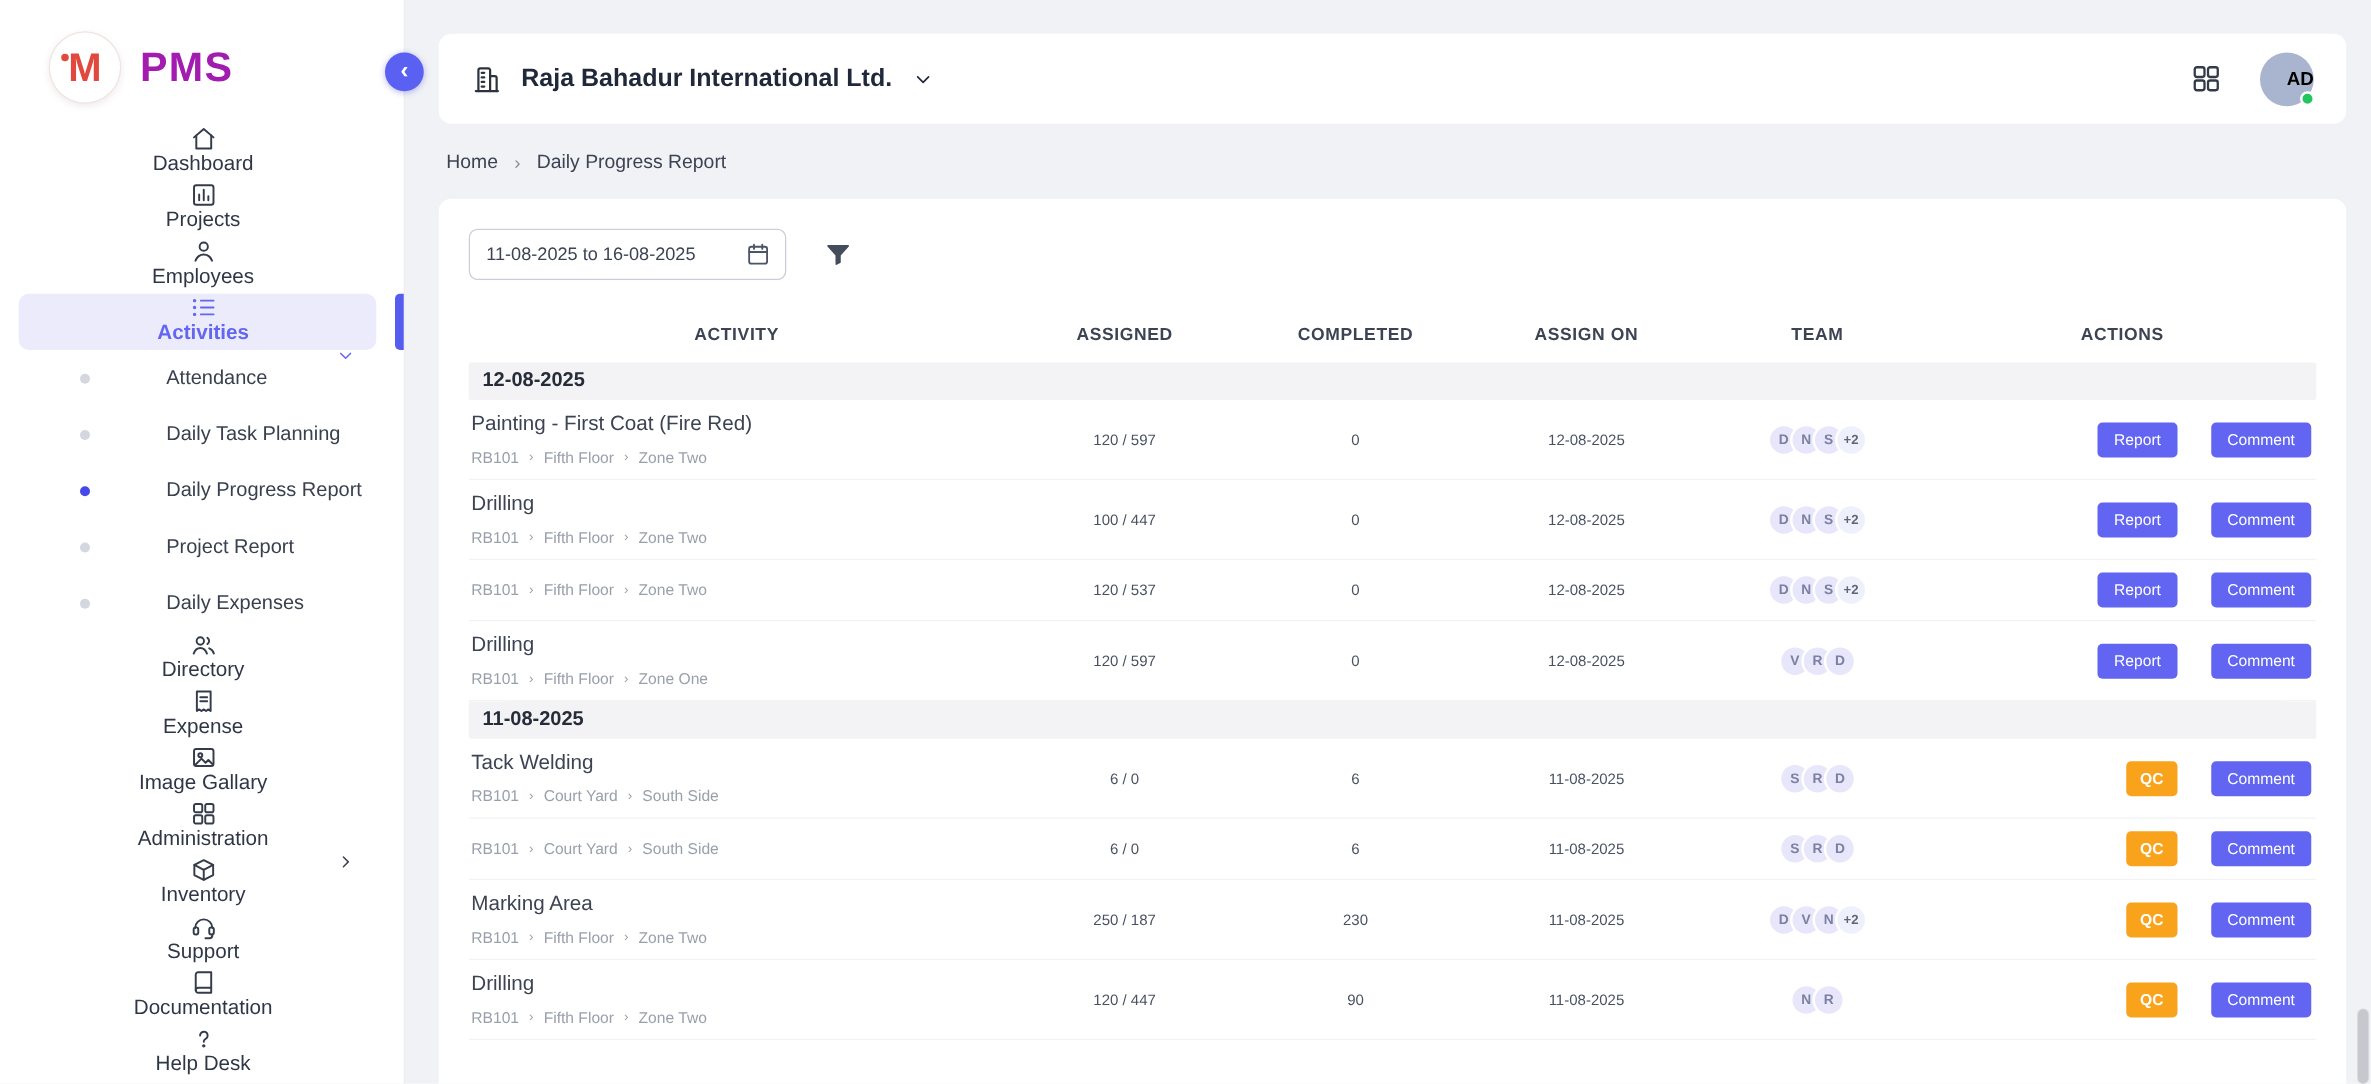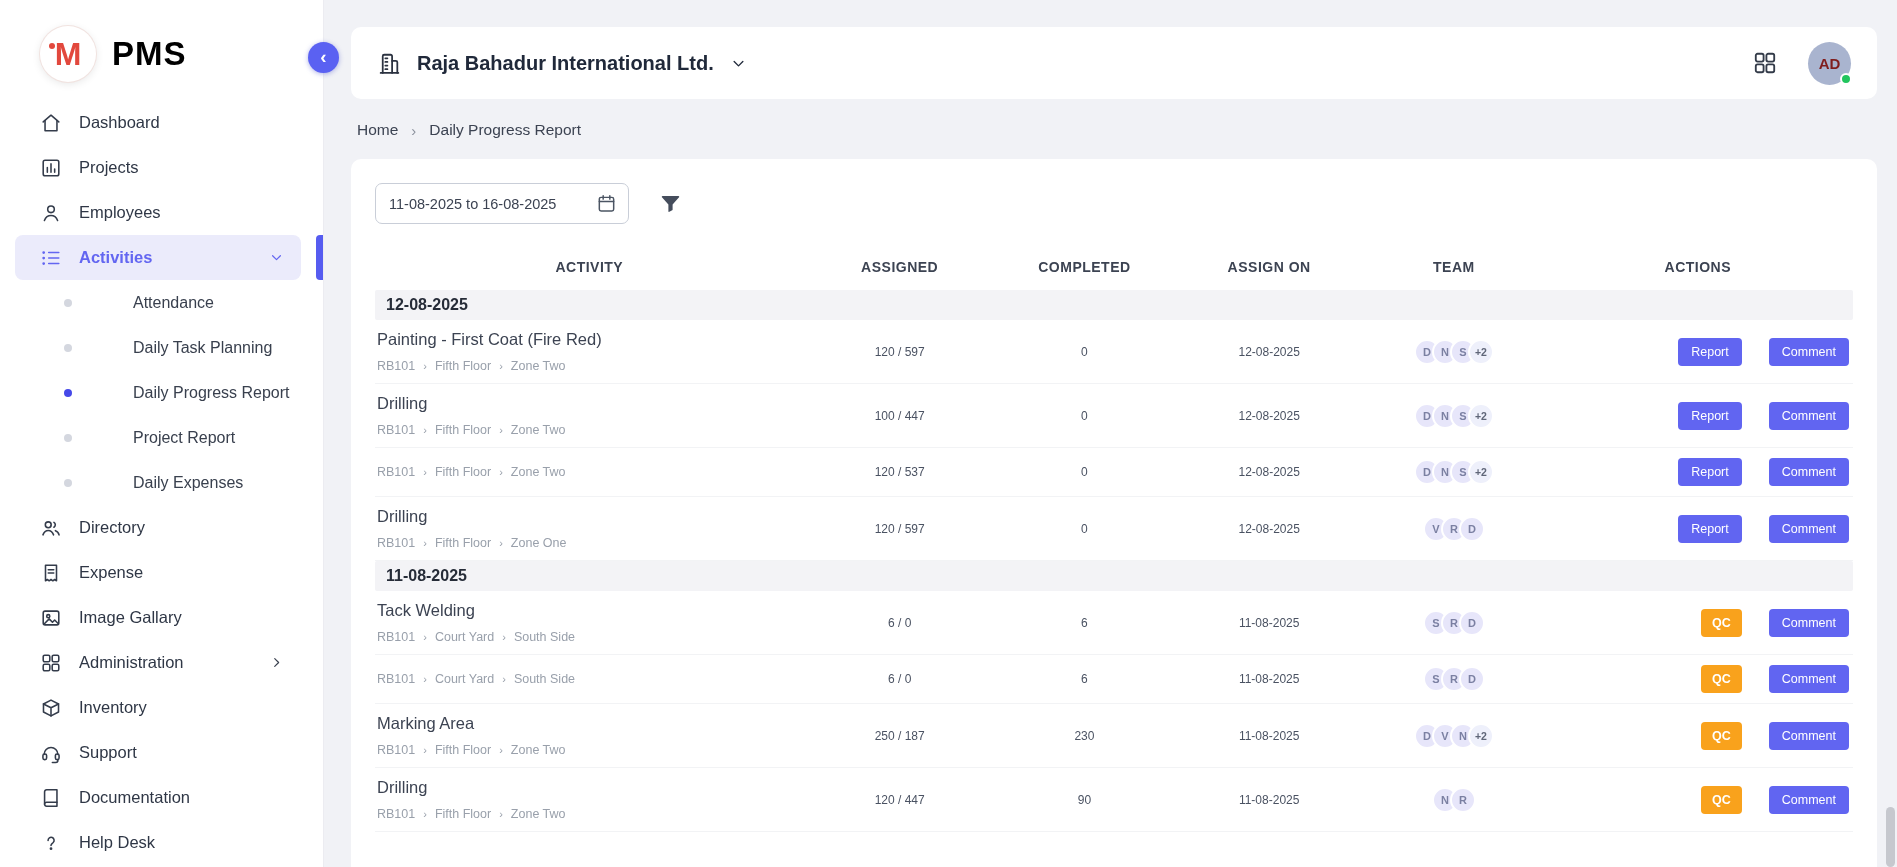--- a/index.html
+++ b/index.html
@@ -19,26 +19,26 @@
     position:relative; z-index:2; border-right:1px solid #ececf1;
   }
   .logo-row { display:flex; align-items:center; gap:16px; padding:26px 0 18px 40px; }
   .logo-circle {
     width:56px; height:56px; border-radius:50%; background:#fff;
     box-shadow:0 0 0 1px #f1e3e0, 0 2px 8px rgba(0,0,0,.10);
     display:flex; align-items:center; justify-content:center;
     color:#e2483d; font-weight:800; font-size:32px; position:relative;
   }
   .logo-circle::after{ content:""; position:absolute; left:9px; top:17px; width:6px; height:6px; border-radius:50%; background:#e2483d; }
-  .logo-text { font-size:33px; font-weight:700; color:#000000; letter-spacing:1px; }
+  .logo-text { font-size:33px; font-weight:700; color:#a21caf; letter-spacing:1px; }
 
   .side-item {
-    display:flex; align-items:center; gap:17px; height:45px;
+    display:flex; align-items:center; height:45px;
     margin:0 22px 0 15px; padding:0 16px 0 25px; border-radius:8px;
-    cursor:pointer; color:#2f3746; position:relative;
+    cursor:pointer; color:#2f3746; position:relative;flex-direction:column;
   }
   .side-item .icon { width:22px; height:22px; color:#343c4b; flex-shrink:0; display:flex; }
   .side-item.active { background:#ebebfb; color:#6366f1; }
   .side-item.active .icon, .side-item.active .chev { color:#6366f1; }
   .side-label { font-size:16.5px; white-space:nowrap; }
   .side-item.active .side-label { font-weight:600; }
   .chev { margin-left:auto; width:17px; height:17px; color:#3b4250; display:flex; }
   .chev.right svg { transform:rotate(-90deg); }
   .active-bar {
     position:absolute; right:-22px; top:0; bottom:0; width:7px;
@@ -64,22 +64,22 @@
     background:#fff; border-radius:10px; height:72px;
     display:flex; align-items:center; padding:0 26px;
   }
   .company-selector { display:flex; align-items:center; gap:15px; cursor:pointer; }
   .company-selector .icon { width:25px; height:25px; color:#2b3240; display:flex; }
   .company-name { font-size:20px; font-weight:700; color:#20293a; }
   .company-selector .chev { width:19px; height:19px; color:#20293a; display:flex; }
   .topbar-right { margin-left:auto; display:flex; align-items:center; gap:30px; }
   .apps-btn { background:none; border:none; width:26px; height:26px; color:#333b49; cursor:pointer; padding:0; display:flex; }
   .apps-btn svg, .chev svg, .icon svg { width:100%; height:100%; }
-  .avatar { width:43px; height:43px; border-radius:50%; background:#a9b4cf; color:#7f1d1d;
-    display:flex; align-items:center; justify-content:center; font-size:15px; font-weight:700;
+  .avatar { width:43px; height:43px; border-radius:50%; background:#a9b4cf; color:#000000;
+    display:flex; align-items:center; justify-content:flex-end; font-size:15px; font-weight:700;
     position:relative; cursor:pointer; }
   .avatar-dot { position:absolute; right:-1px; bottom:0; width:12px; height:12px;
     background:#22c55e; border:2px solid #fff; border-radius:50%; }
 
   .breadcrumb { display:flex; align-items:center; gap:13px; margin:22px 0 0 6px; font-size:15.5px; color:#3c4352; }
   .crumb-sep { color:#8a909c; font-size:15px; }
   .crumb-home { cursor:pointer; }
 
   .content-card { background:#fff; border-radius:10px; margin-top:20px; padding:24px 24px 0; height:820px; }
   .filter-row { display:flex; align-items:center; gap:30px; }

